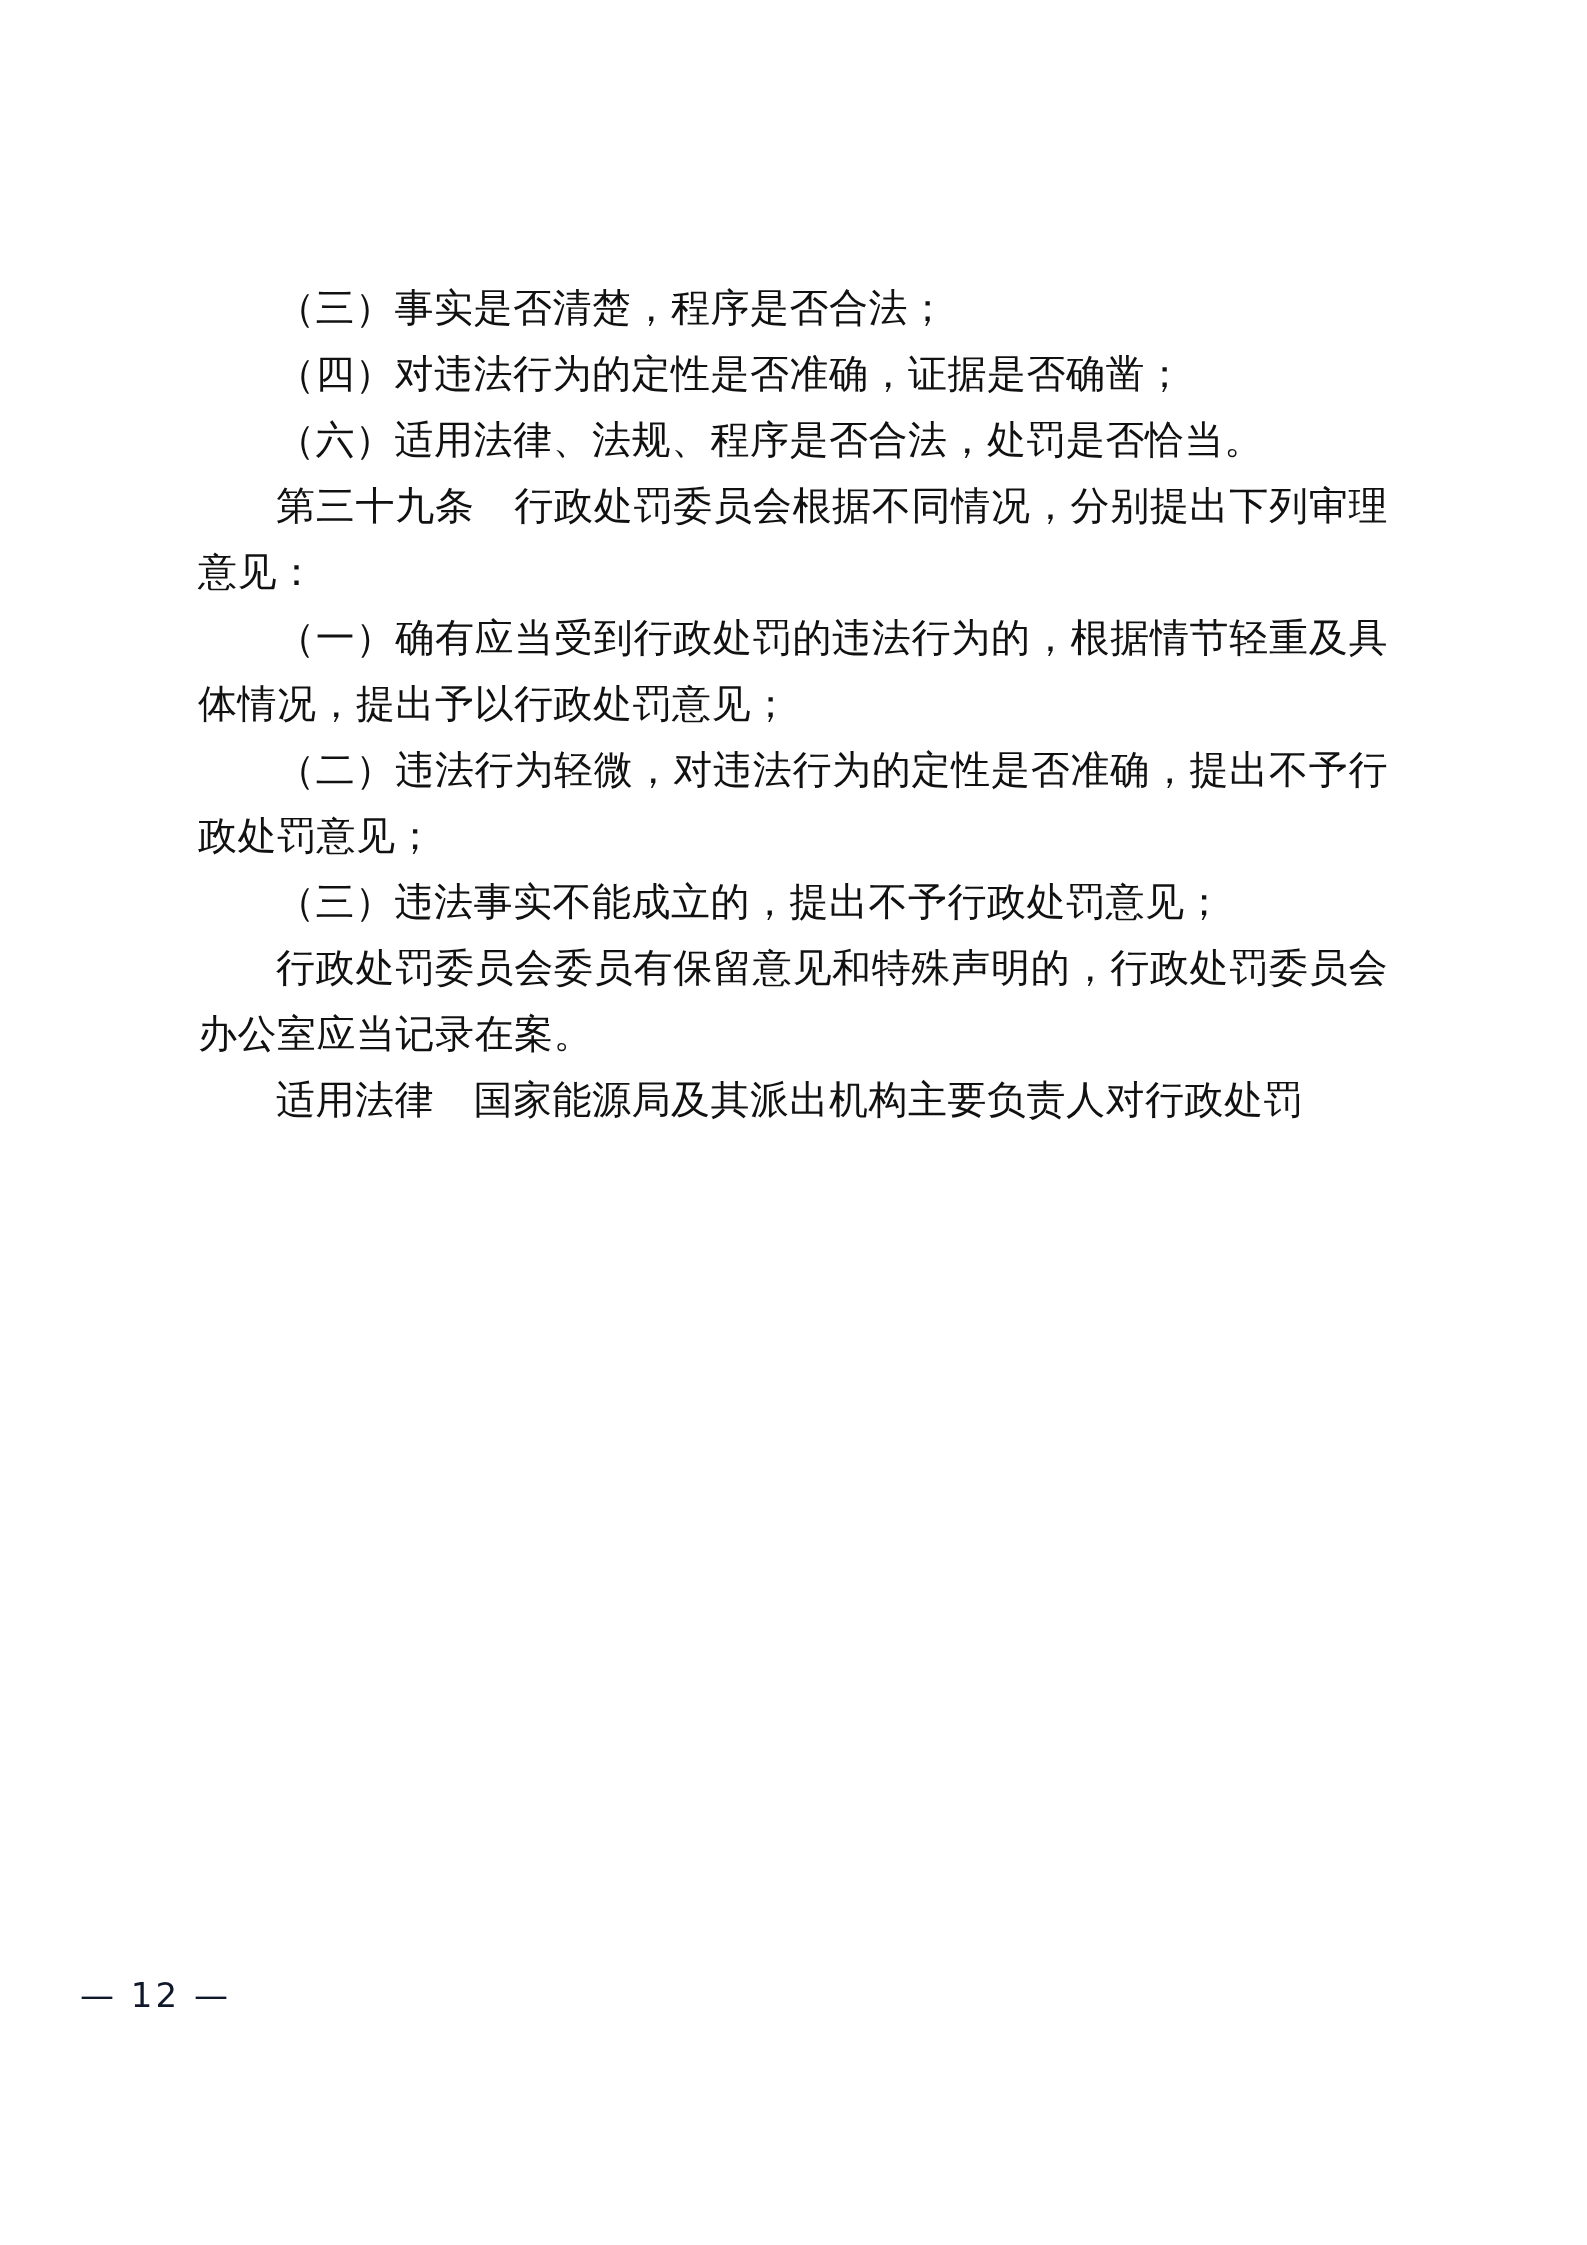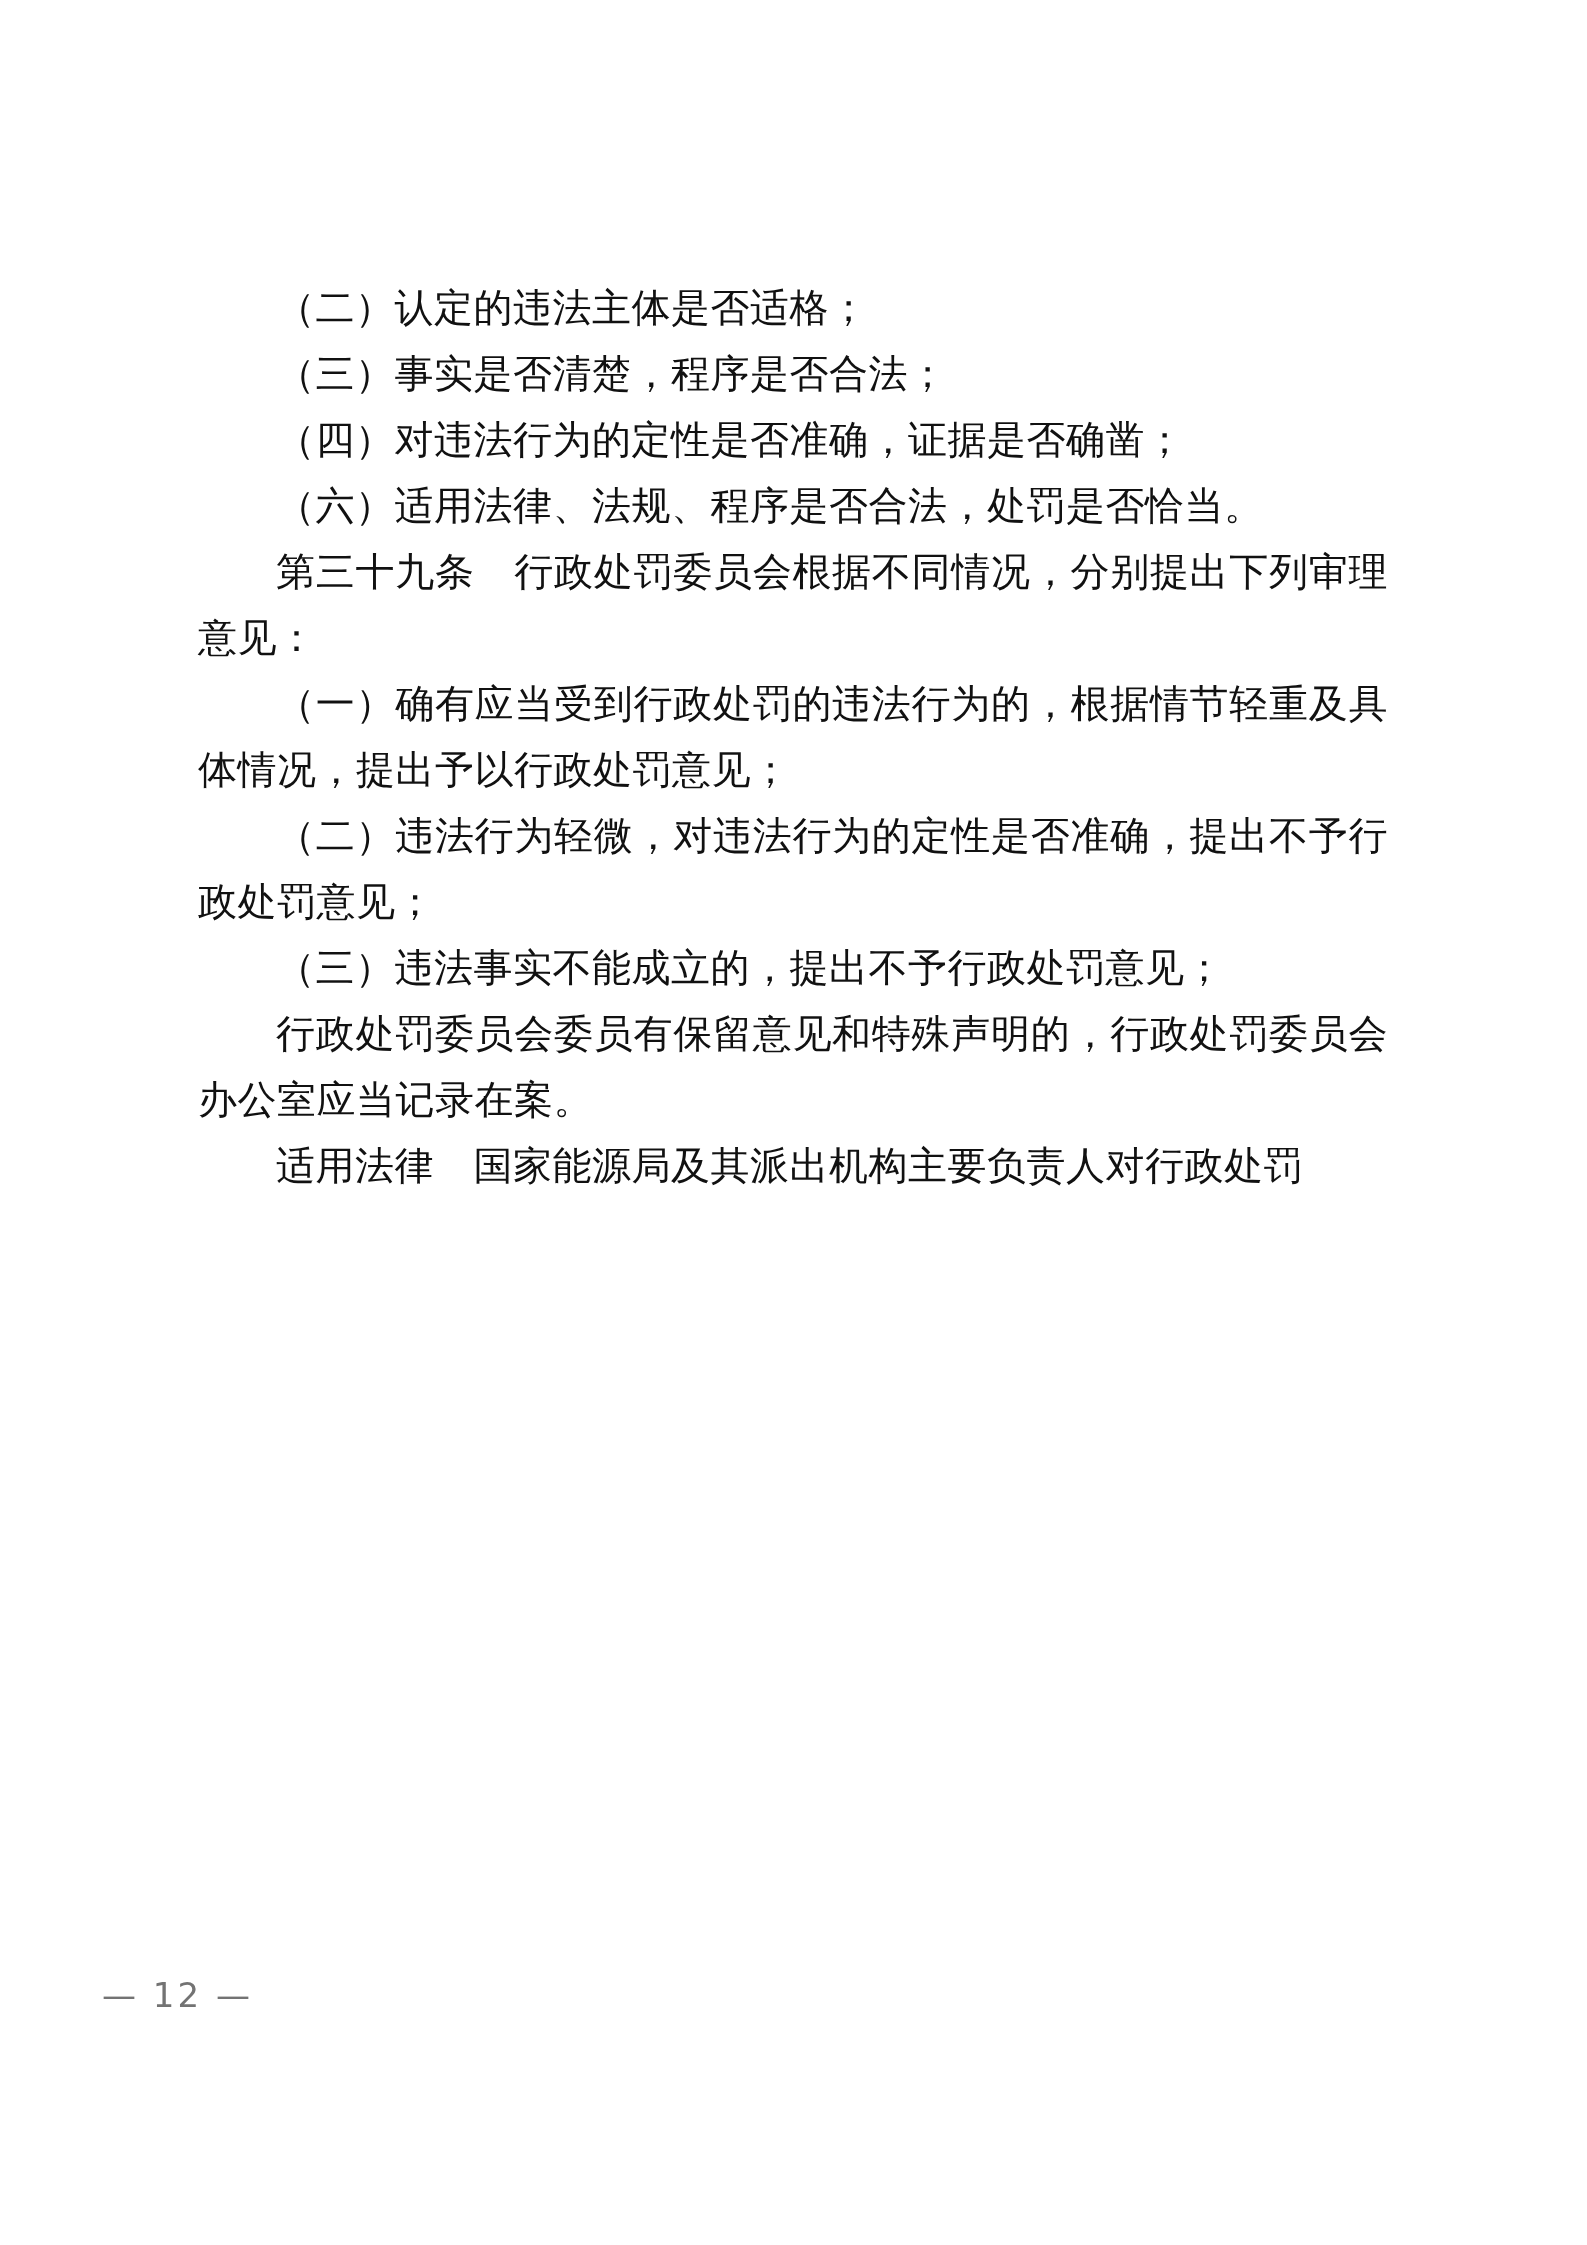--- a/index.html
+++ b/index.html
@@ -38,33 +38,32 @@
   }
   .indent {
     text-indent: 78px;
   }
   .page-number {
     position: absolute;
     left: 0;
     right: 0;
     top: 1975px;
     text-align: left;
-    padding-left: 102px;
+    padding-left: 80px;
     font-size: 34px;
     font-family: "DejaVu Sans", "Liberation Sans", sans-serif;
-    color: #737373;
+    color: #0f172a;
     letter-spacing: 3px;
   }
 </style>
 </head>
 <body>
 
 <div class="page">
   <div class="content">
-    <p class="para indent">（二）认定的违法主体是否适格；</p>
     <p class="para indent">（三）事实是否清楚，程序是否合法；</p>
     <p class="para indent">（四）对违法行为的定性是否准确，证据是否确凿；</p>
     <p class="para indent">（六）适用法律、法规、程序是否合法，处罚是否恰当。</p>
     <p class="para indent">第三十九条　行政处罚委员会根据不同情况，分别提出下列审理意见：</p>
     <p class="para indent">（一）确有应当受到行政处罚的违法行为的，根据情节轻重及具体情况，提出予以行政处罚意见；</p>
     <p class="para indent">（二）违法行为轻微，对违法行为的定性是否准确，提出不予行政处罚意见；</p>
     <p class="para indent">（三）违法事实不能成立的，提出不予行政处罚意见；</p>
     <p class="para indent">行政处罚委员会委员有保留意见和特殊声明的，行政处罚委员会办公室应当记录在案。</p>
     <p class="para indent">适用法律　国家能源局及其派出机构主要负责人对行政处罚</p>
   </div>

